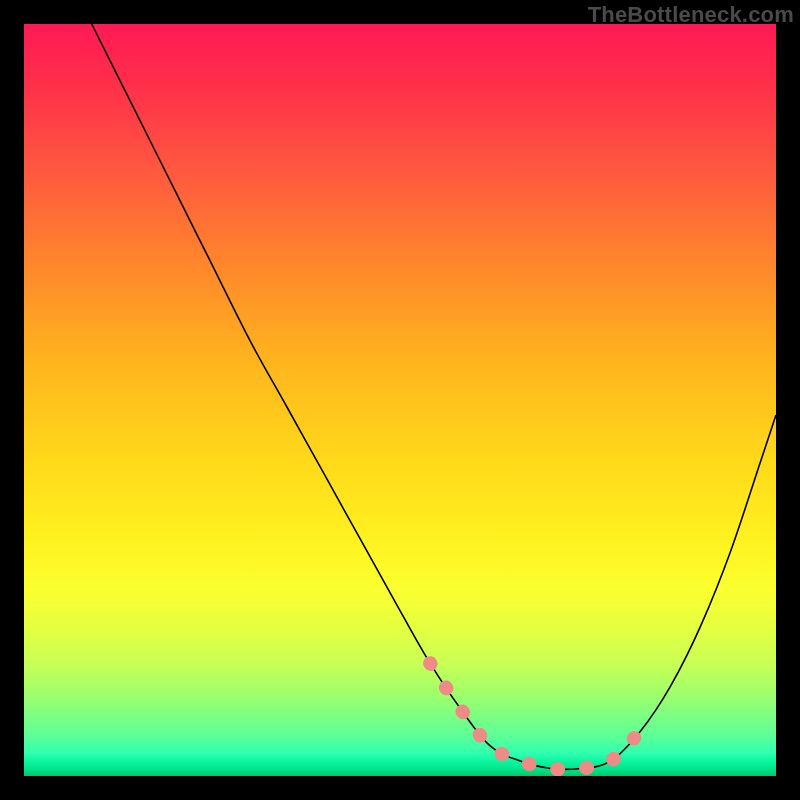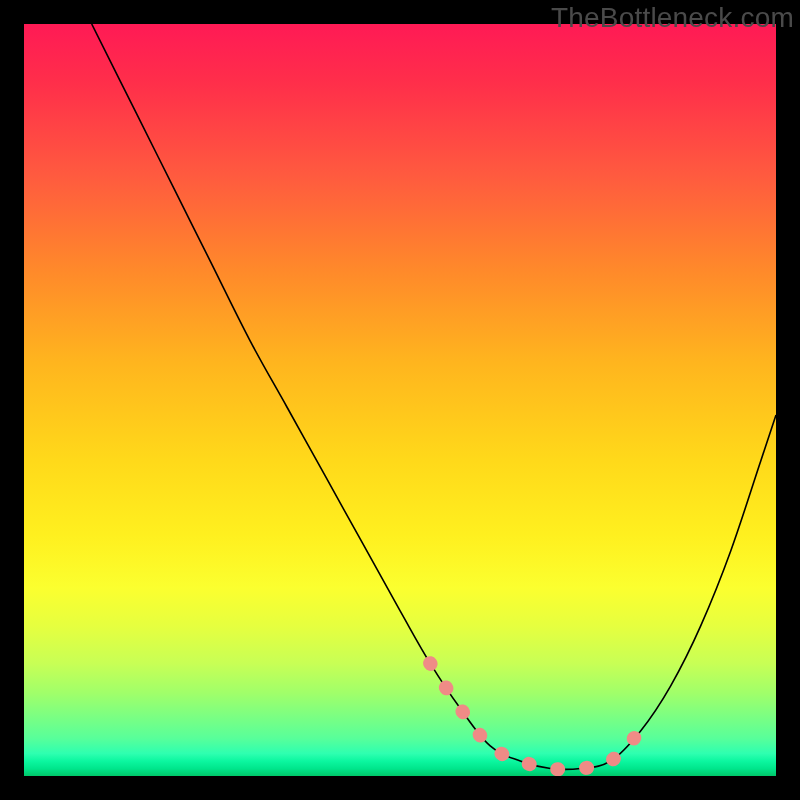--- a/index.html
+++ b/index.html
@@ -49,22 +49,22 @@
       #0cf7a0 98%,
       #00e68c 99%,
       #00c76a 100%
     );
   }
   .watermark {
     position: absolute;
     top: 2px;
     right: 6px;
     color: #4a4a4a;
-    font-size: 28px;
-    font-weight: 400;
+    font-size: 22px;
+    font-weight: 700;
     letter-spacing: 0.2px;
     z-index: 10;
   }
   svg.curve, svg.highlight {
     position: absolute;
     left: 0;
     top: 0;
     width: 752px;
     height: 752px;
     overflow: visible;

